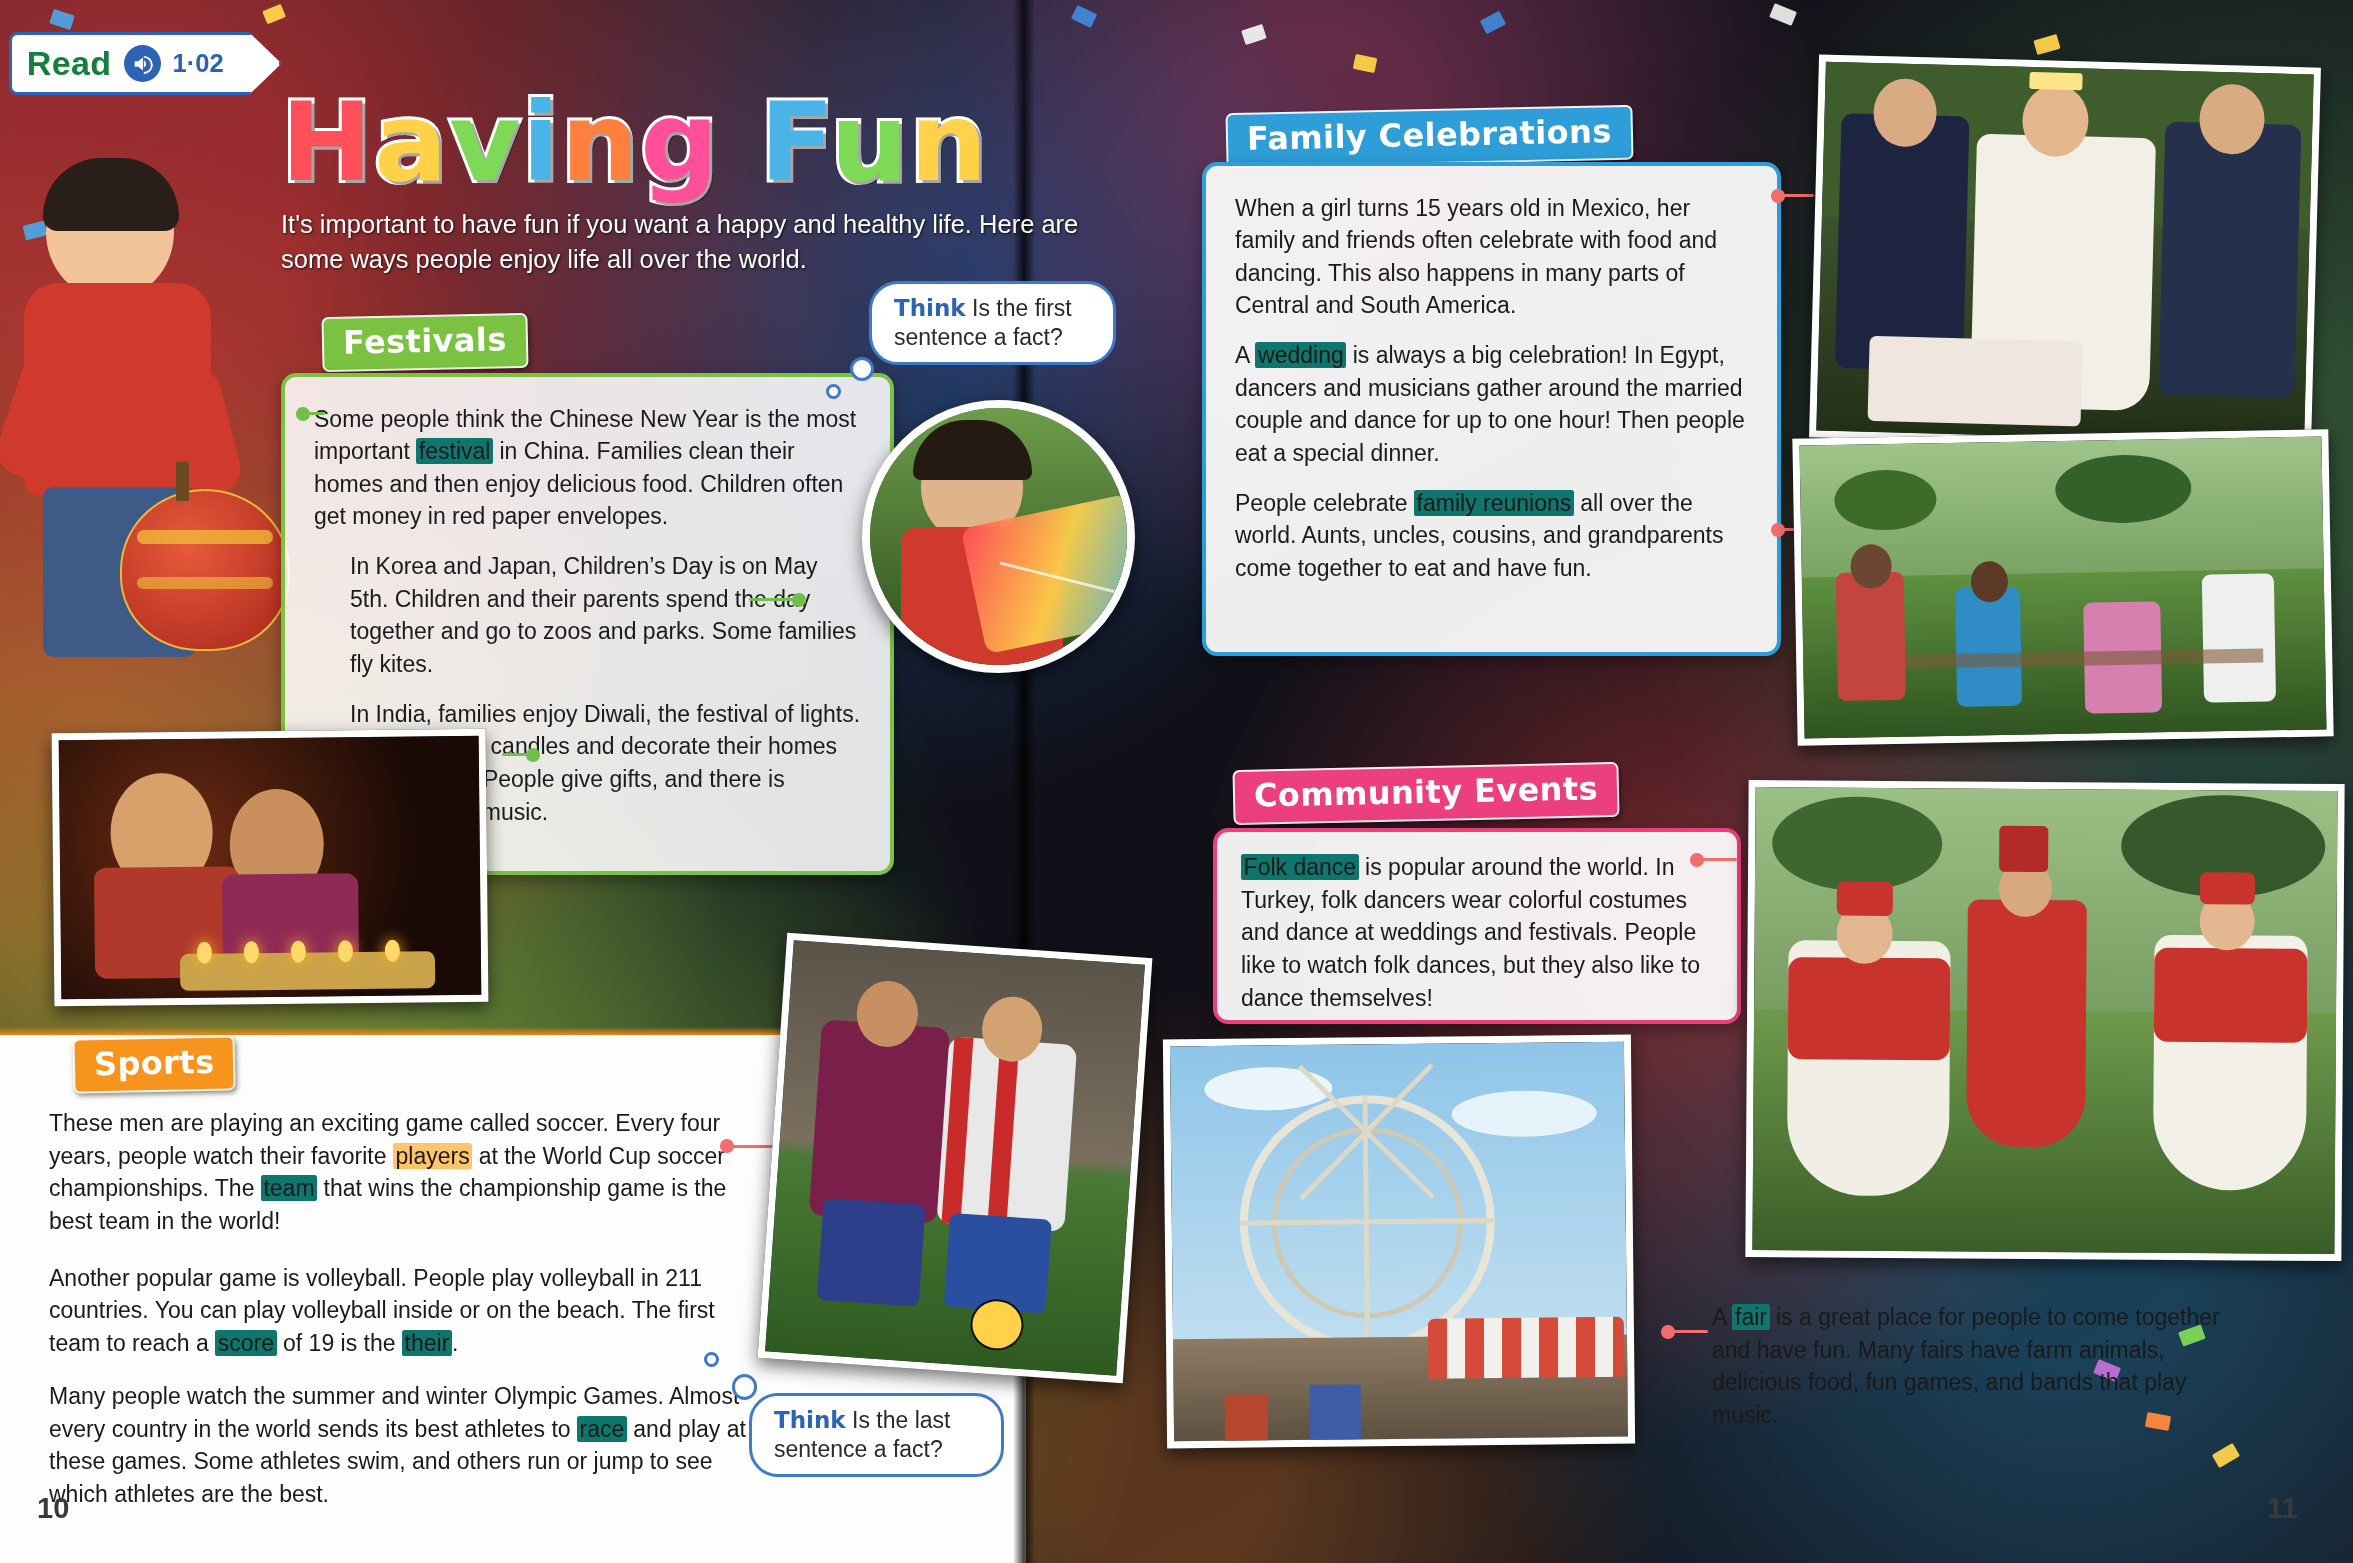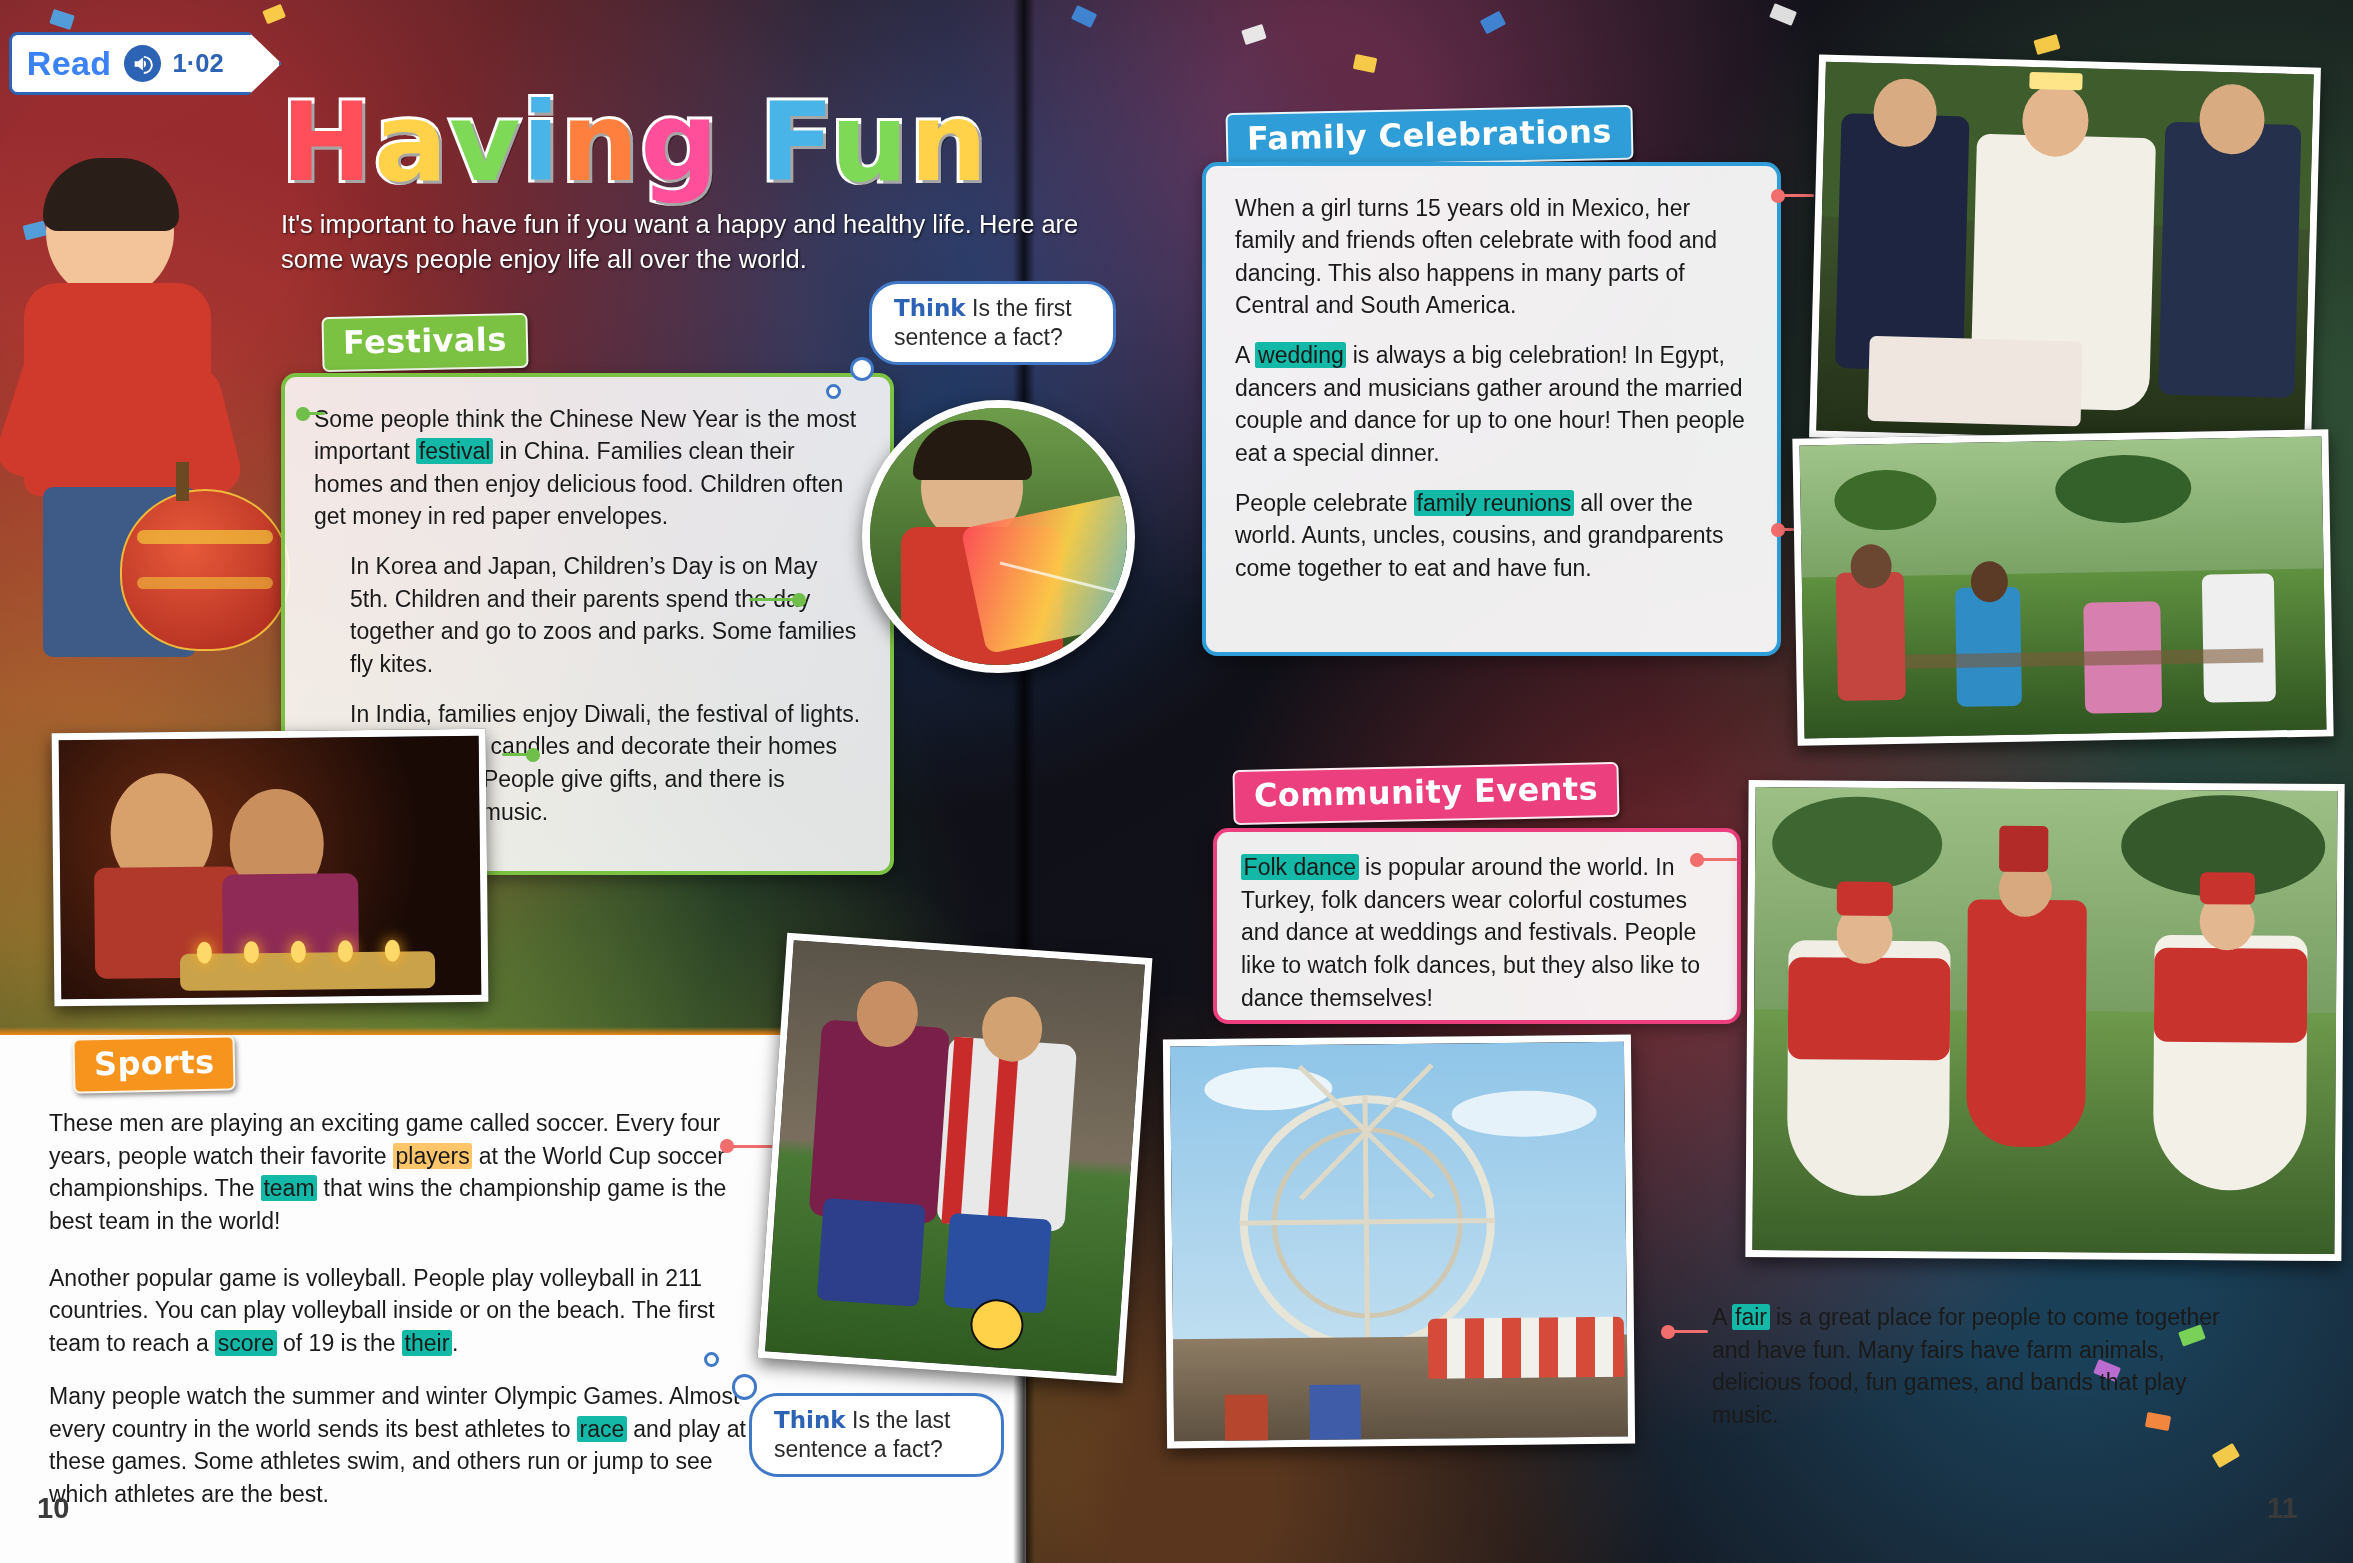--- a/index.html
+++ b/index.html
@@ -49,21 +49,21 @@
 
   
   .read-badge {
     position: absolute; left: 8.5px; top: 32px; width: 273px; height: 63px;
     background: #ffffff; border: 3.4px solid #2d63b5;
     border-radius: 8.5px 0 0 8.5px;
     display: flex; align-items: center; gap: 12px; padding-left: 15.3px;
     clip-path: polygon(0 0, 88% 0, 100% 50%, 88% 100%, 0 100%);
   }
   .read-badge .label {
-    color: #3b82f6; font-weight: bold; font-size: 34px; letter-spacing: 0.4px;
+    color: #15803d; font-weight: bold; font-size: 34px; letter-spacing: 0.4px;
   }
   .spk {
     width: 37px; height: 37px; border-radius: 50%; background: #2d63b5;
     display:flex;align-items:center;justify-content:center;
   }
   .spk svg { width: 22px; height: 22px; fill: #fff; }
   .track-no { color: #2d63b5; font-weight: bold; font-size: 25.5px; }
 
   
   .title {
@@ -103,21 +103,21 @@
   .panel {
     position: absolute; border-radius: 15.3px;
     background: rgba(255,255,255,.93);
     padding: 25.5px 29px 22px 29px;
     font-size: 23px; line-height: 1.42; color: #1a1a1a;
     box-shadow: 0 5.1px 15.3px rgba(0,0,0,.35);
   }
   .panel p { margin: 0 0 17px 0; }
   .panel p:last-child { margin-bottom: 0; }
 
-  .hl-y { background: #14b8a6; padding: 0 2.6px; border-radius: 2.6px; }
+  .hl-y { background: #0f766e; padding: 0 2.6px; border-radius: 2.6px; }
   .hl-o { background: #ffc56b; padding: 0 2.6px; border-radius: 2.6px; }
 
   
   .photo {
     position: absolute; background: #2a2a2a; border: 7.7px solid #fff;
     box-shadow: 0 6.8px 17px rgba(0,0,0,.55);
     overflow: hidden;
   }
 
   

